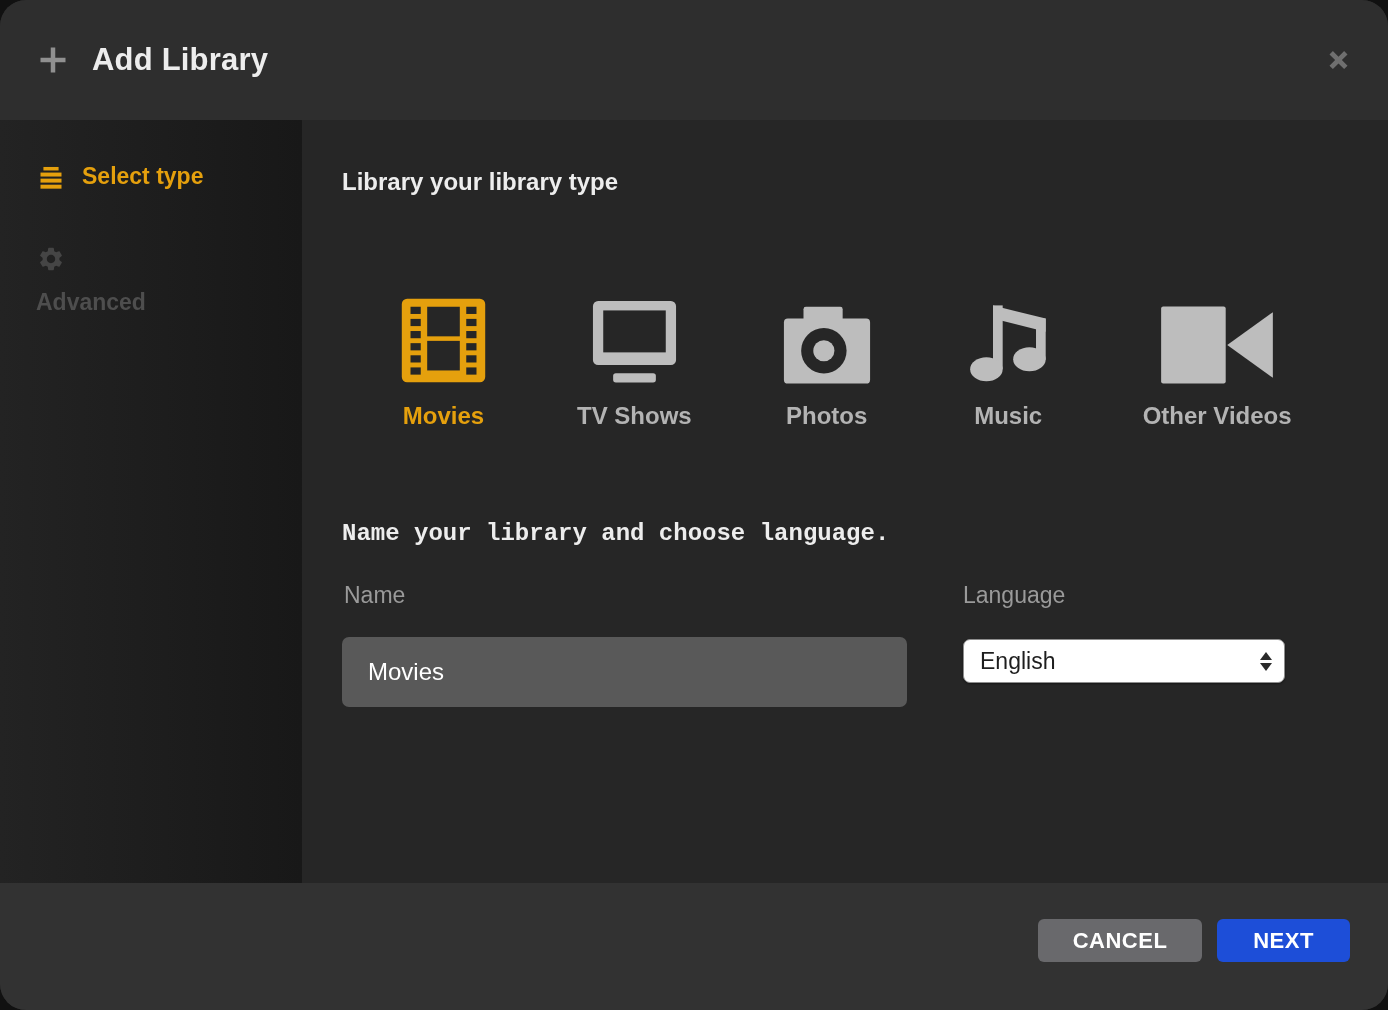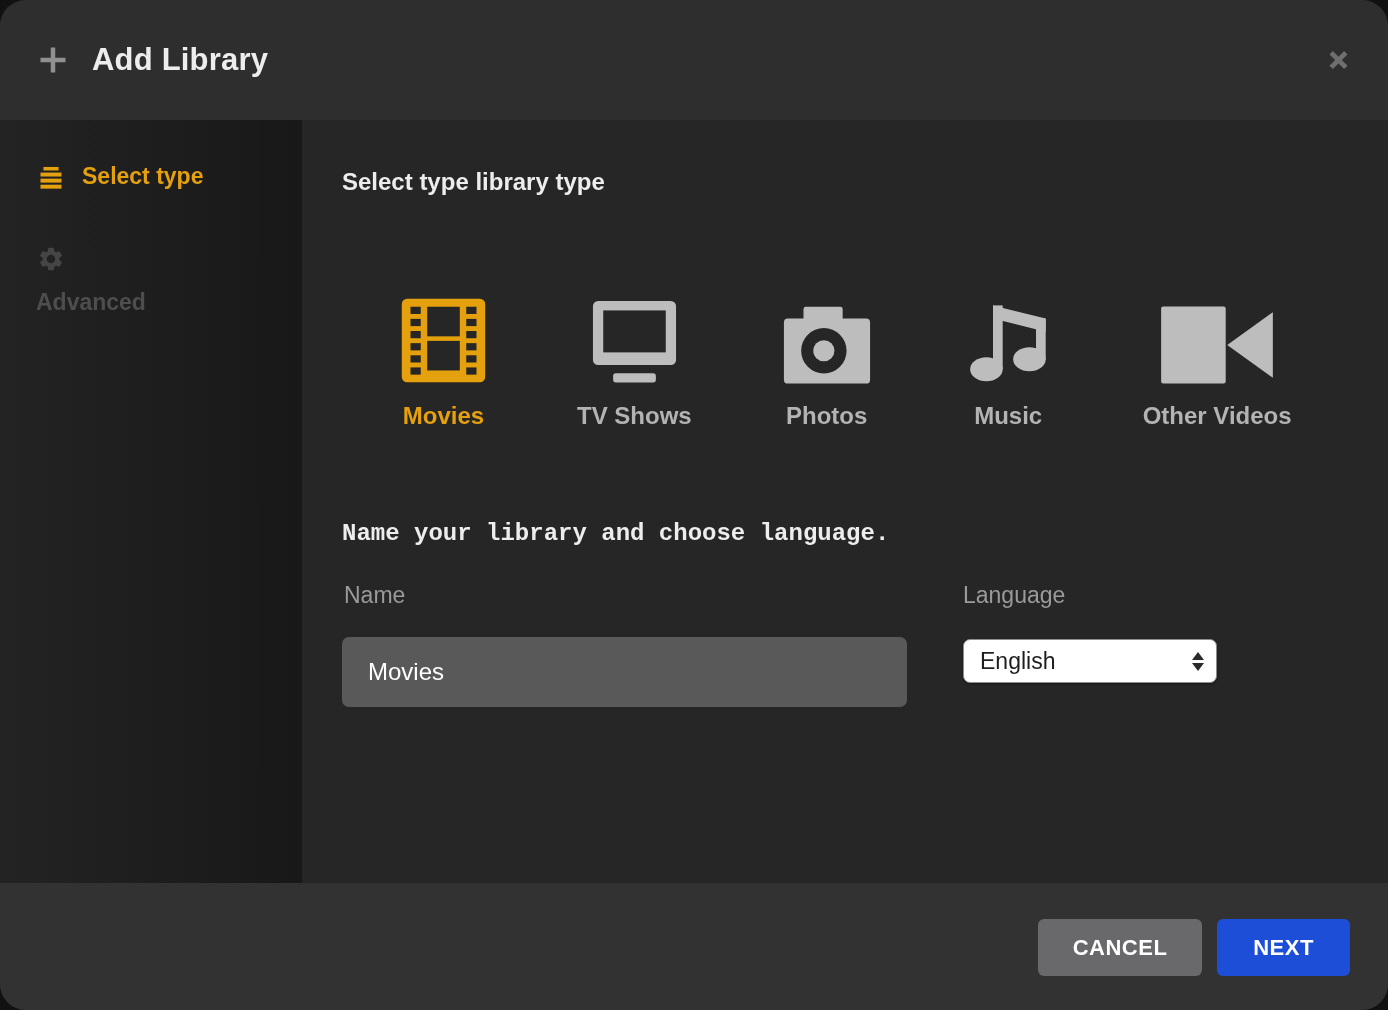--- a/index.html
+++ b/index.html
@@ -79,38 +79,38 @@
   .label-name { left:42px;text-align:center; }
   .label-language { left:661px; }
 
   .name-input {
     position:absolute; top:517px; left:40px; width:565px; height:70px;
     background:#595959; border:none; border-radius:7px;
     color:#ffffff; font-size:24px; padding:0 26px;
     font-family:inherit; outline:none;
   }
   .lang-select {
-    position:absolute; top:519px; left:661px; width:254px; height:44px;
+    position:absolute; top:519px; left:661px; width:322px; height:44px;
     background:#ffffff; border-radius:7px; border:1px solid #8d8d8d;
     display:flex; align-items:center; cursor:pointer;
     box-shadow:0 1px 2px rgba(0,0,0,.4);
   }
   .lang-select .sel-value {
     font-size:23px; color:#1e1e1e; padding-left:16px; flex:1;
   }
   .lang-select .spinner { display:flex; flex-direction:column; gap:3px;
     margin-right:12px; }
 
   
   .footer {
     position:absolute; bottom:0; left:0; width:100%; height:127px;
     background:#323232;
   }
   .btn {
-    position:absolute; top:36px; height:57px; border:none; border-radius:6px;
+    position:absolute; top:36px; height:43px; border:none; border-radius:6px;
     font-family:inherit; font-size:22px; font-weight:700; color:#ffffff;
     letter-spacing:.5px; cursor:pointer;
   }
   .btn-cancel { right:186px; width:164px; background:#69696c; }
   .btn-next   { right:38px;  width:133px; background:#1d4ed8;margin-left:37px; }
 
   svg { display:block; }
 </style>
 </head>
 <body>
@@ -148,21 +148,21 @@
         <svg width="28" height="28" viewBox="0 0 24 24">
           <path fill="currentColor" d="M19.14 12.94c.04-.3.06-.61.06-.94 0-.32-.02-.64-.07-.94l2.03-1.58c.18-.14.23-.41.12-.61l-1.92-3.32c-.12-.22-.37-.29-.59-.22l-2.39.96c-.5-.38-1.03-.7-1.62-.94l-.36-2.54c-.04-.24-.24-.41-.48-.41h-3.84c-.24 0-.43.17-.47.41l-.36 2.54c-.59.24-1.13.57-1.62.94l-2.39-.96c-.22-.08-.47 0-.59.22L2.74 8.87c-.12.21-.08.47.12.61l2.03 1.58c-.05.3-.09.63-.09.94s.02.64.07.94l-2.03 1.58c-.18.14-.23.41-.12.61l1.92 3.32c.12.22.37.29.59.22l2.39-.96c.5.38 1.03.7 1.62.94l.36 2.54c.05.24.24.41.48.41h3.84c.24 0 .44-.17.47-.41l.36-2.54c.59-.24 1.13-.56 1.62-.94l2.39.96c.22.08.47 0 .59-.22l1.92-3.32c.12-.22.07-.47-.12-.61l-2.01-1.58zM12 15.6c-1.98 0-3.6-1.62-3.6-3.6s1.62-3.6 3.6-3.6 3.6 1.62 3.6 3.6-1.62 3.6-3.6 3.6z"></path>
         </svg>
       </span>
       <span>Advanced</span>
     </div>
   </div>
 
   <div class="main">
 
-    <div class="section-title title-types">Select type library type</div>
+    <div class="section-title title-types">Library your library type</div>
 
     <div class="types-row">
 
       <div class="type-cell selected">
         <span class="t-icon">
           <svg width="91" height="91" viewBox="0 0 24 24">
             <rect x="1" y="1" width="22" height="22" rx="1.4" fill="currentColor"></rect>
             <g fill="#262626">
               <rect x="3.3" y="3.1" width="2.7" height="1.9"></rect>
               <rect x="3.3" y="6.3" width="2.7" height="1.9"></rect>

